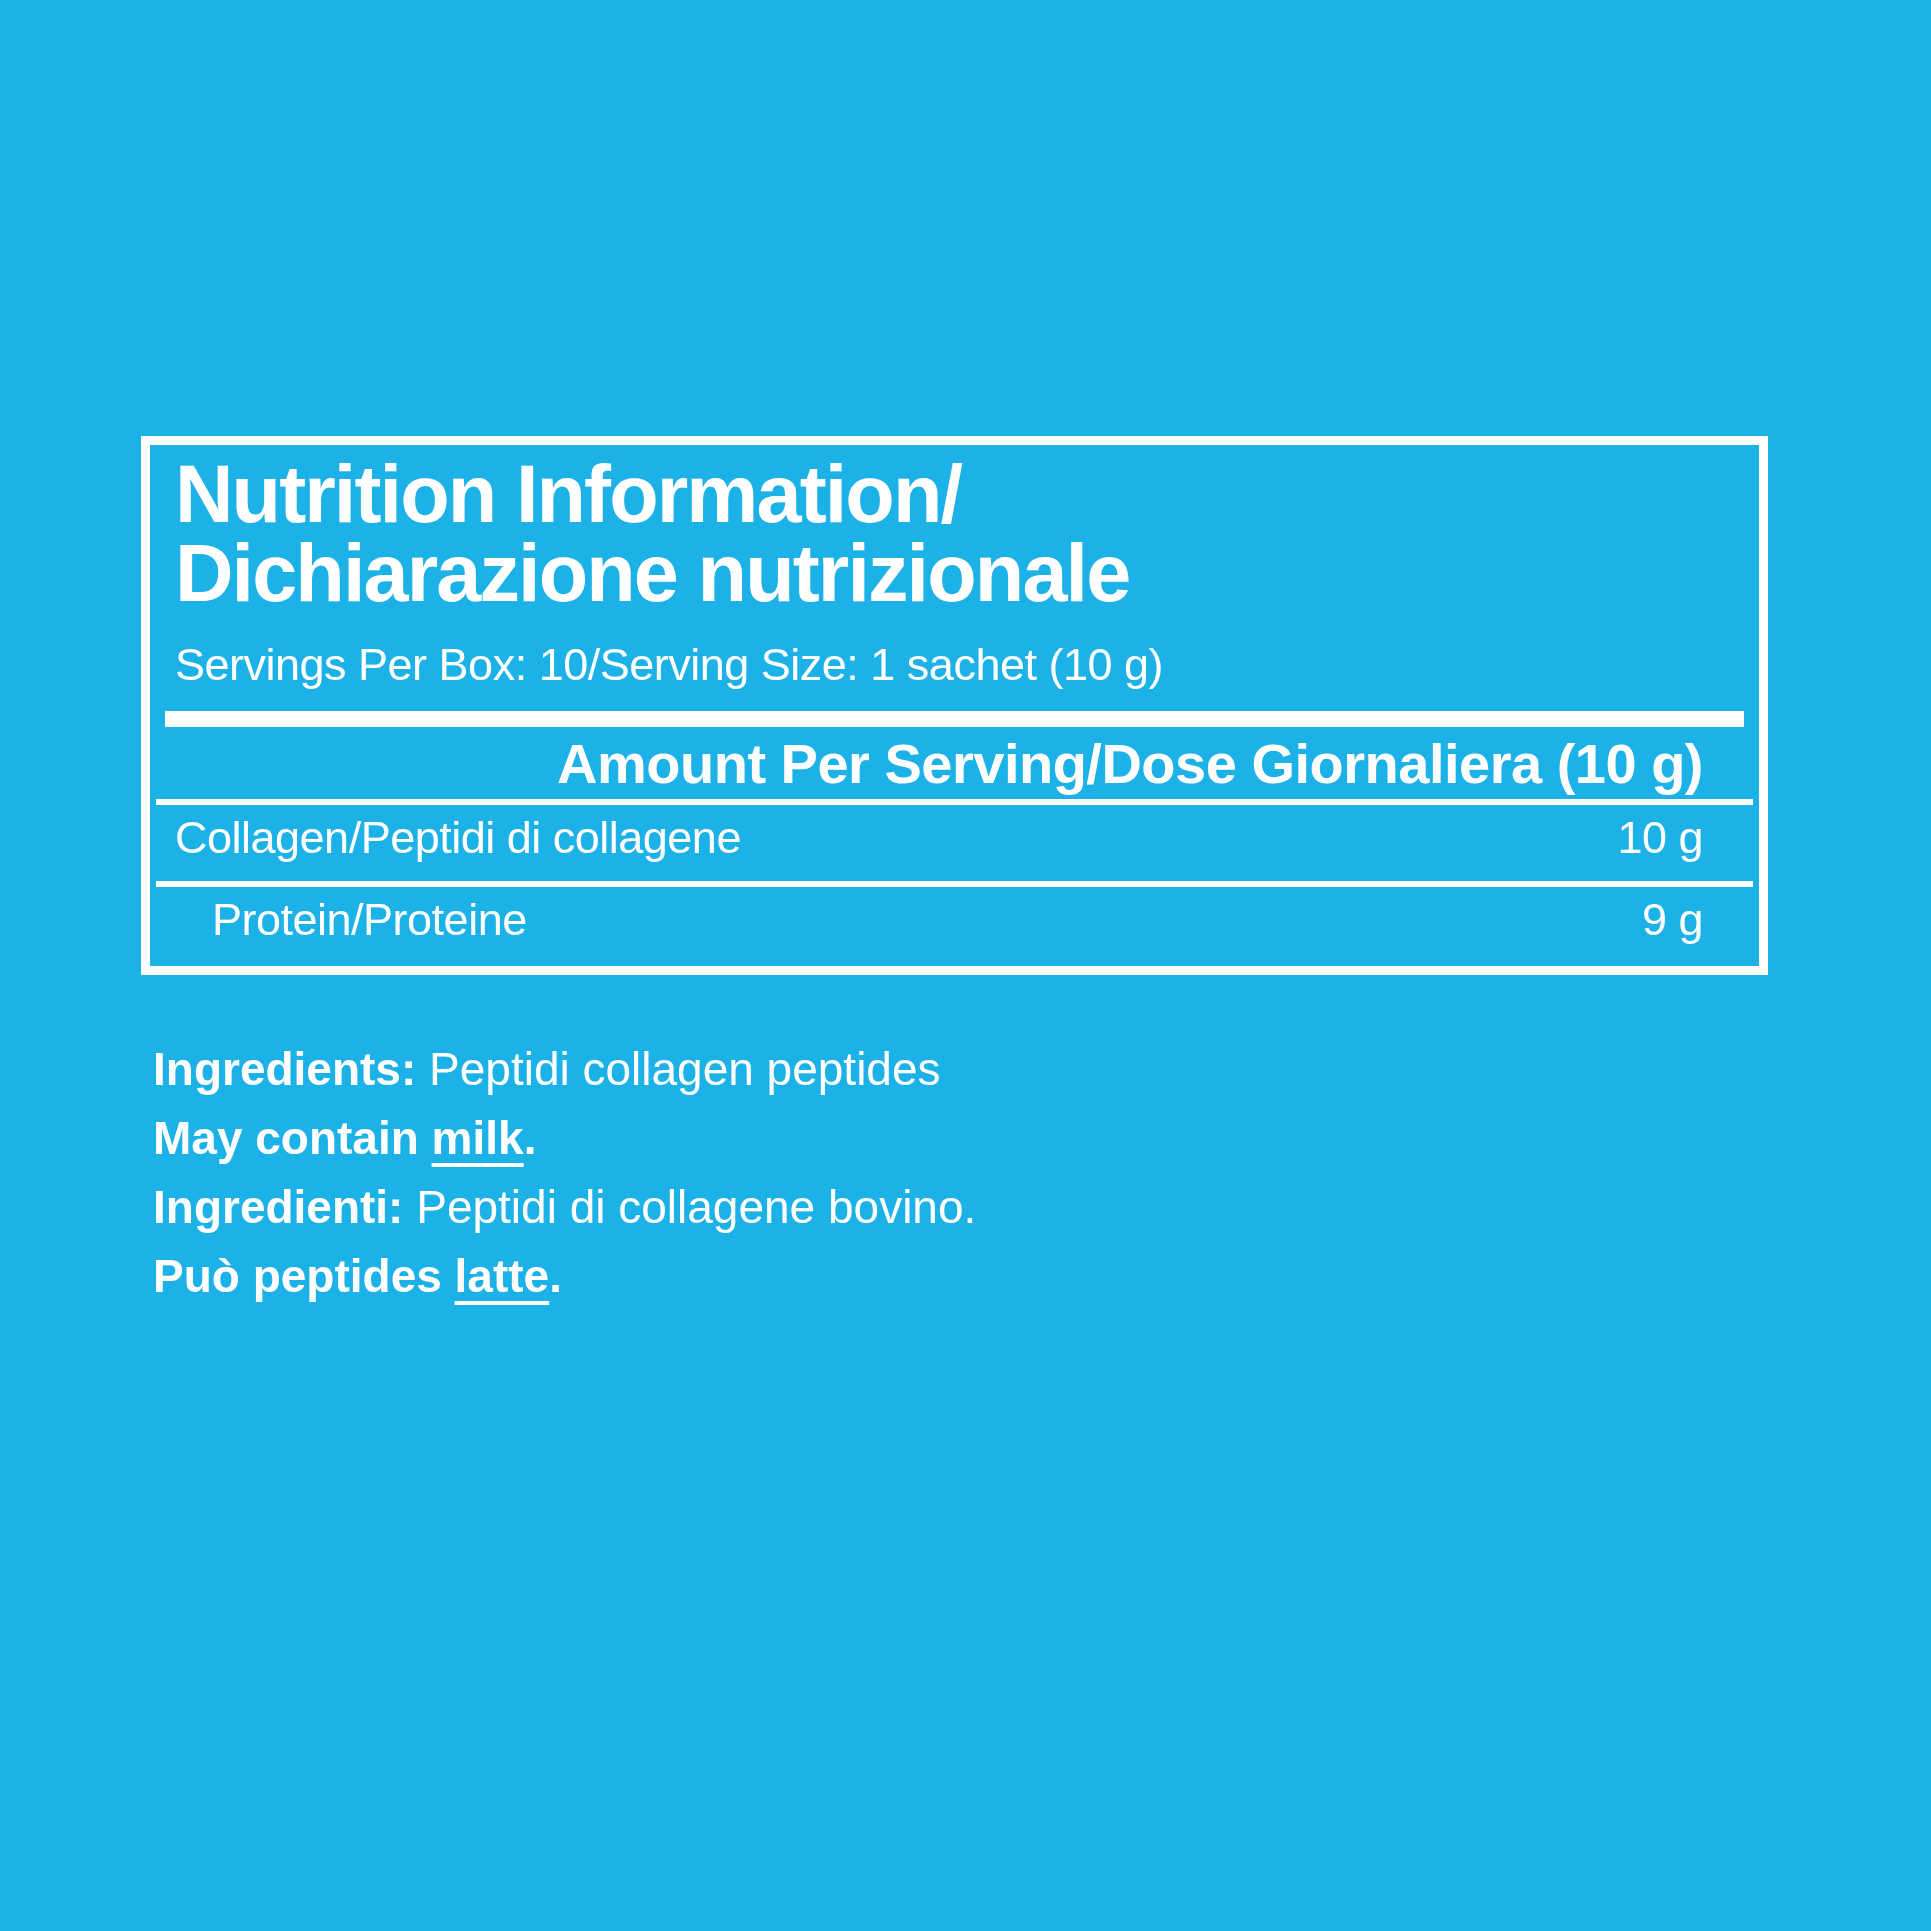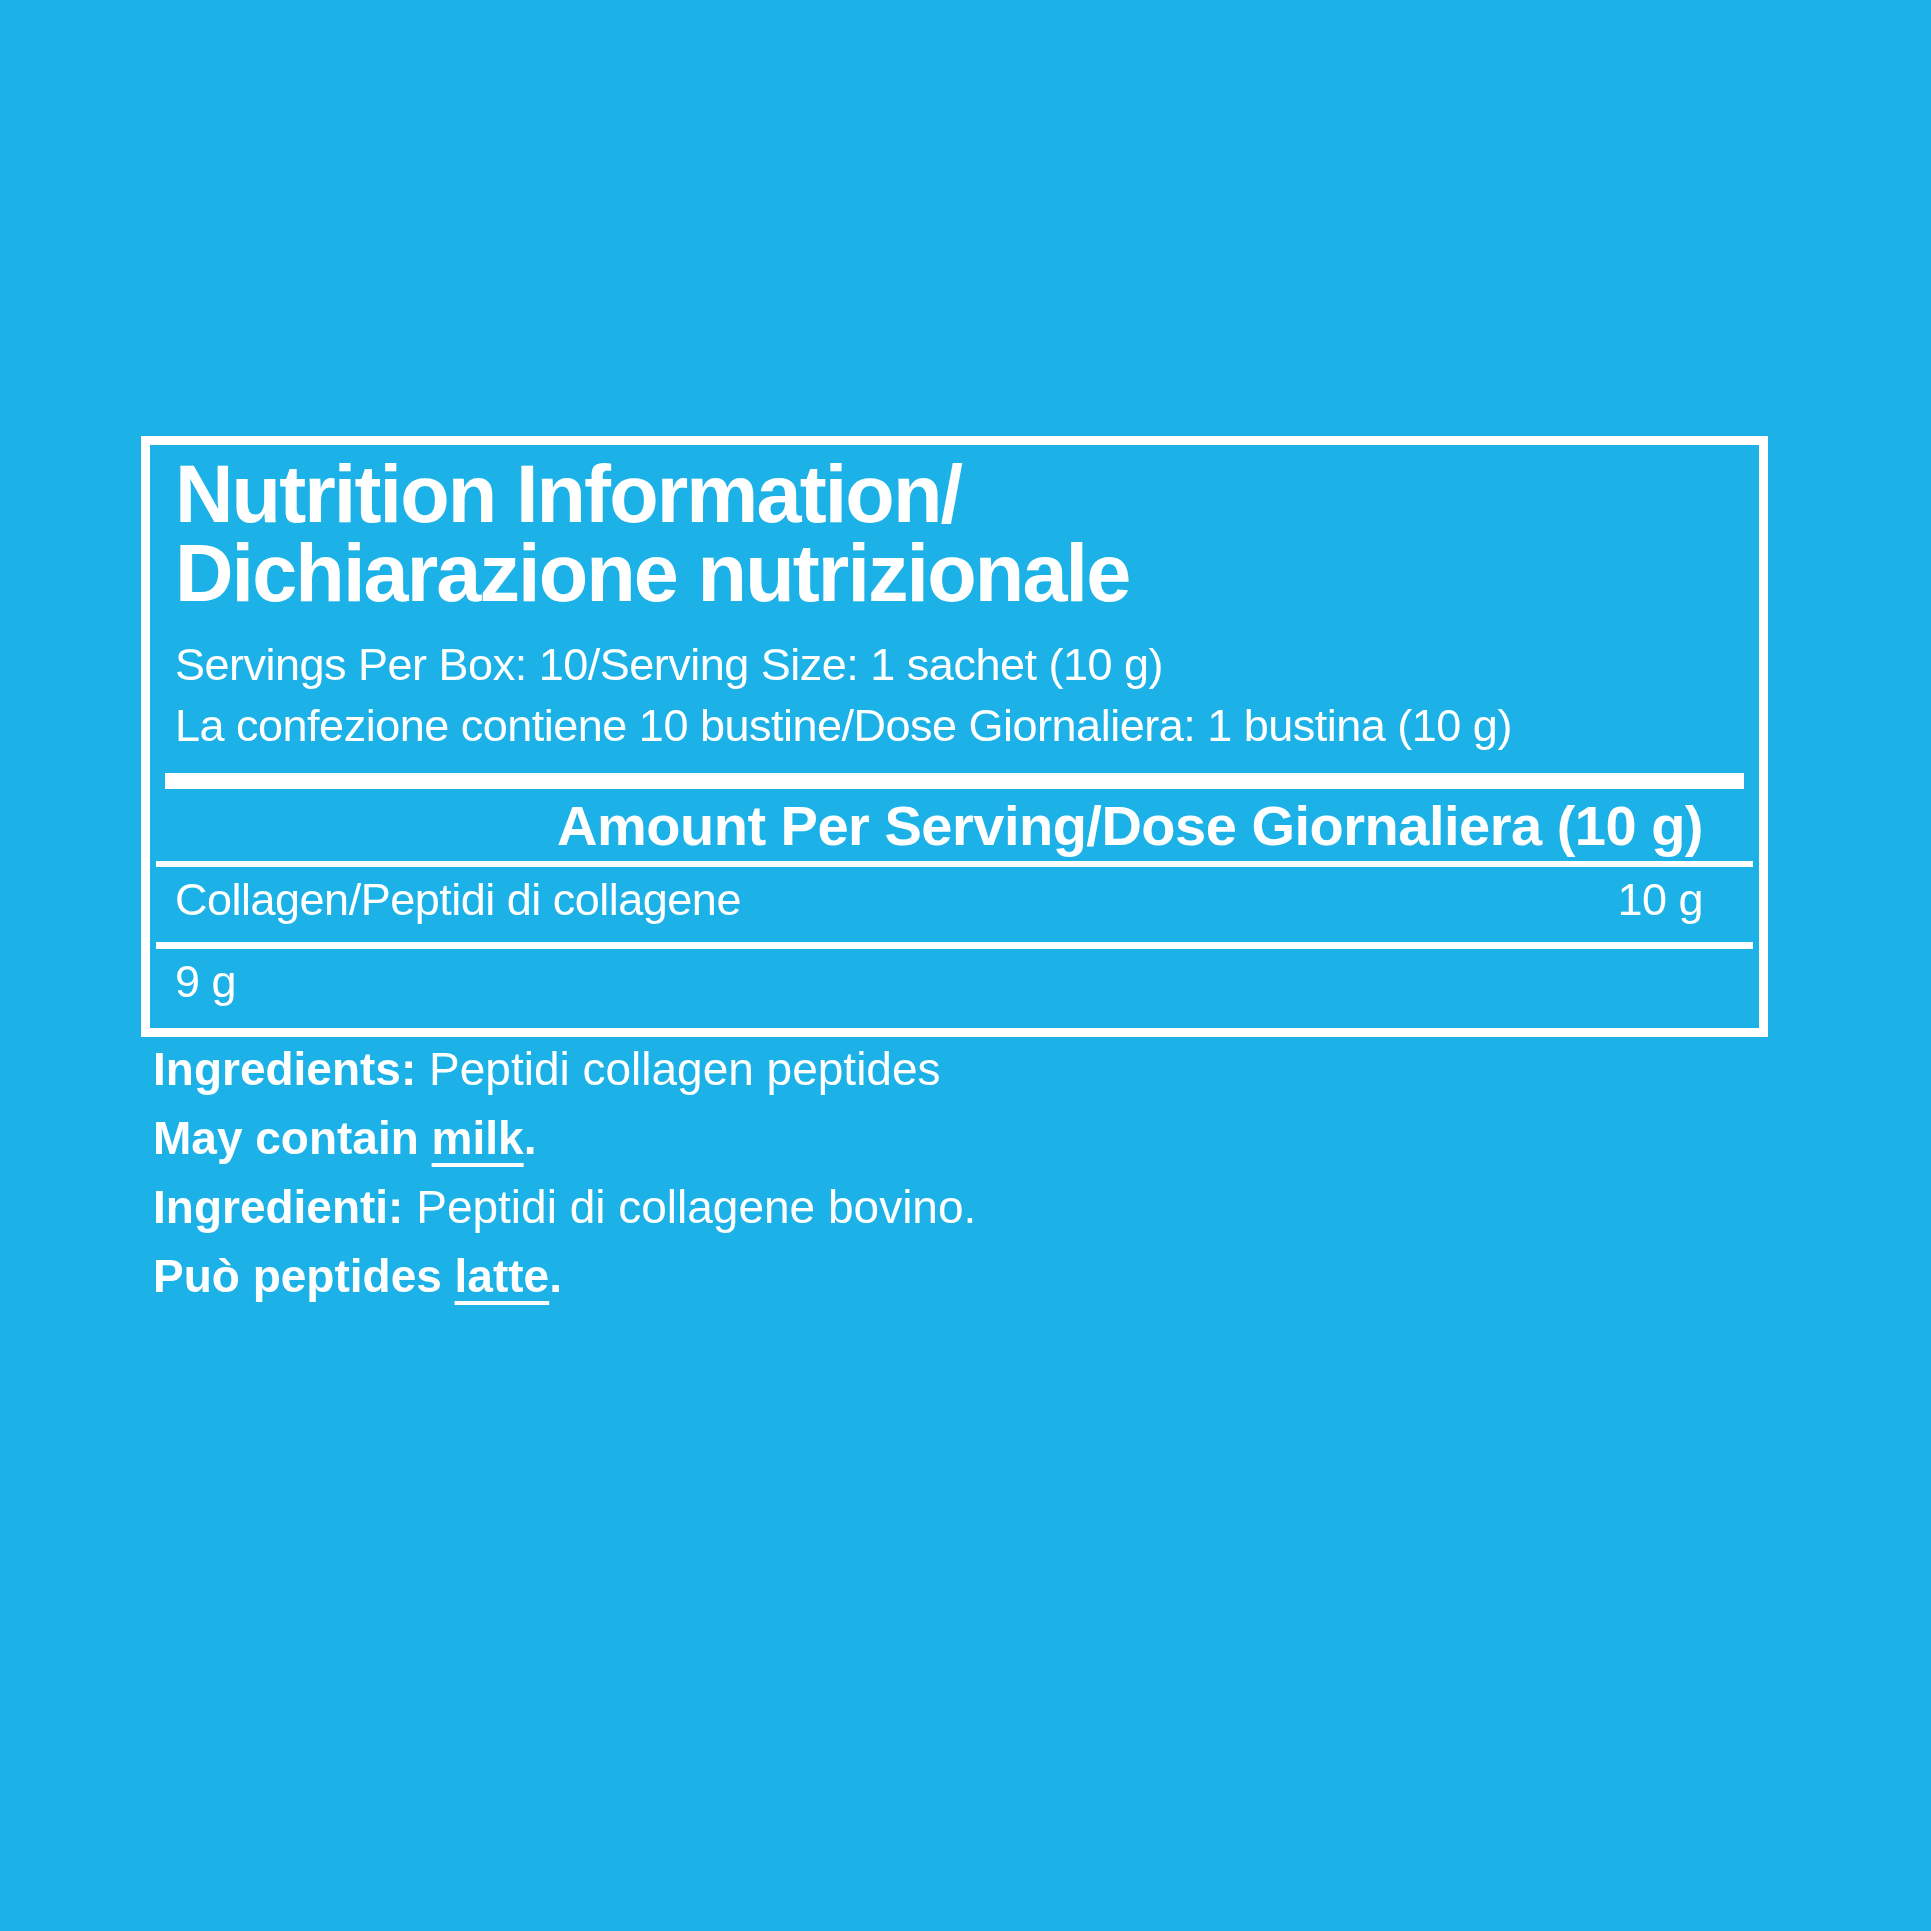--- a/index.html
+++ b/index.html
@@ -103,36 +103,36 @@
 
 <div class="canvas" style="background: rgb(28, 178, 231);">
 
   <section class="panel">
     <h1 class="panel-title">
       <span>Nutrition Information/</span><br>
       <span>Dichiarazione nutrizionale</span>
     </h1>
 
     <p class="serving-line first">Servings Per Box: 10/Serving Size: 1 sachet (10 g)</p>
-    <p class="serving-line">La confezione contiene 10 bustine/Dose Giornaliera: 1 bustina (10 g)</p>
 
     <div class="bar-thick"></div>
 
     <p class="col-header">Amount Per Serving/Dose Giornaliera (10 g)</p>
 
     <div class="rule"></div>
 
     <div class="nutrient-row">
       <span class="row-label">Collagen/Peptidi di collagene</span>
       <span class="row-value">10 g</span>
     </div>
 
     <div class="rule"></div>
 
     <div class="nutrient-row indent">
+      <span class="row-label">Protein/Proteine</span>
       <span class="row-value">9 g</span>
     </div>
   </section>
 
   <section class="ingredients">
     <p><span class="b">Ingredients:</span> <span>Peptidi collagen peptides</span></p>
 
     <p class="b"><span>May contain </span><span class="u">milk</span><span>.</span></p>
 
     <p><span class="b">Ingredienti:</span> <span>Peptidi di collagene bovino.</span></p>

